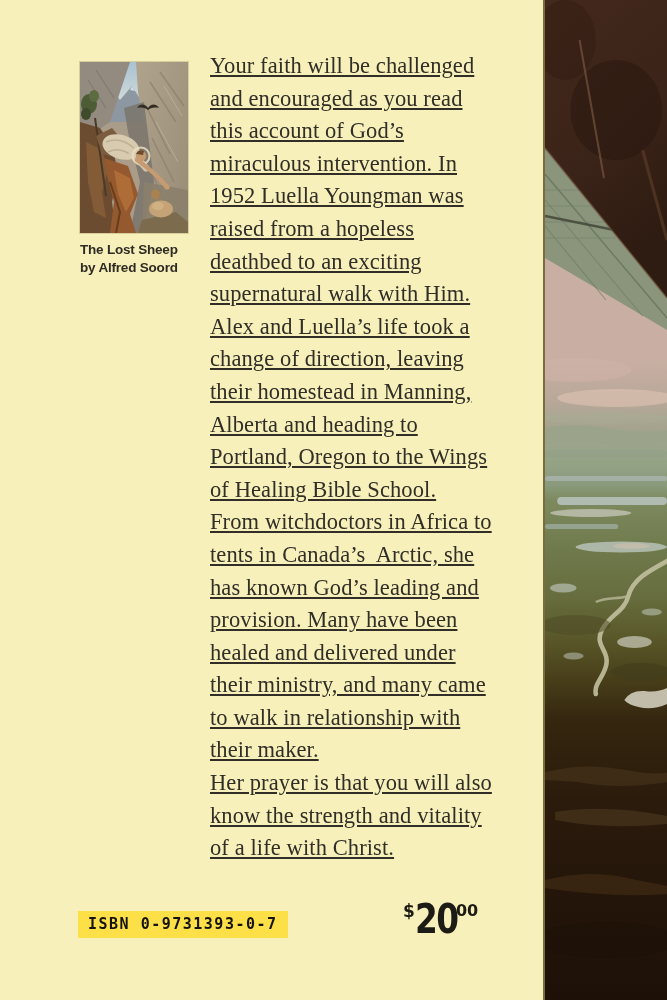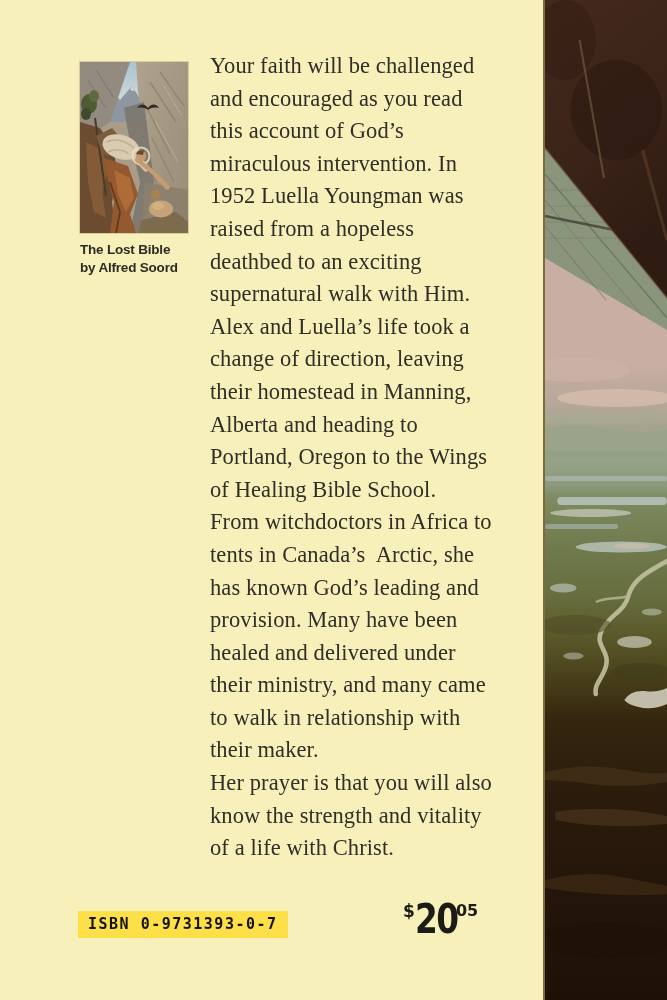--- a/index.html
+++ b/index.html
@@ -27,20 +27,21 @@
     color:#2e2b24;letter-spacing:-0.2px;
   }
 
   
   .blurb{
     position:absolute;left:210px;top:50px;width:290px;
     font-size:22.5px;line-height:32.6px;
     color:#302e27;
     white-space:pre-wrap;
     letter-spacing:0.1px;
+    text-decoration:underline;
   }
 
   
   .isbn{
     position:absolute;left:78px;top:911px;
     background:#fde047;
     padding:4px 10px 5px 10px;
     font-family:"DejaVu Sans Mono", monospace;
     font-weight:bold;font-size:15px;letter-spacing:1.5px;
     color:#15130f;white-space:nowrap;
@@ -117,21 +118,21 @@
       <path d="M34,108 L50,116 L54,136 L46,150 L38,132 Z" fill="#b47038" opacity=".8"></path>
       <path d="M30,120 L40,150 L36,171" stroke="#5c3418" stroke-width="2" fill="none" opacity=".8"></path>
       <path d="M62,158 L96,150 L108,160 V171 H58 Z" fill="#7d6b4e"></path>
       <path d="M72,136 q-3,-6 2,-8 q5,-2 6,4 l-2,6 Z" fill="#a9824f"></path>
       <ellipse cx="81" cy="147" rx="12" ry="8.5" fill="#c6a376"></ellipse>
       <ellipse cx="78" cy="144" rx="6" ry="4" fill="#d6b688" opacity=".7"></ellipse>
     </svg>
   </div>
 
   <div class="caption">
-    <div>The Lost Bible</div>
+    <div>The Lost Sheep</div>
     <div>by Alfred Soord</div>
   </div>
 
   <div class="blurb">Your faith will be challenged
 and encouraged as you read
 this account of God’s
 miraculous intervention. In
 1952 Luella Youngman was
 raised from a hopeless
 deathbed to an exciting
@@ -152,21 +153,21 @@
 their maker.
 Her prayer is that you will also
 know the strength and vitality
 of a life with Christ.</div>
 
   <div class="isbn">ISBN 0-9731393-0-7</div>
 
   <div class="price">
     <span class="cur">$</span>
     <span class="dollars">20</span>
-    <span class="cents">05</span>
+    <span class="cents">00</span>
   </div>
 
   <div class="photo-strip">
     <svg viewBox="0 0 120 1000" preserveAspectRatio="none">
       <defs>
         <linearGradient id="baseG" x1="0" y1="0" x2="0" y2="1">
           <stop offset="0" stop-color="#c2a79c"></stop>
           <stop offset=".26" stop-color="#c9aea3"></stop>
           <stop offset=".36" stop-color="#c9afa3"></stop>
           <stop offset=".40" stop-color="#b8a899"></stop>

